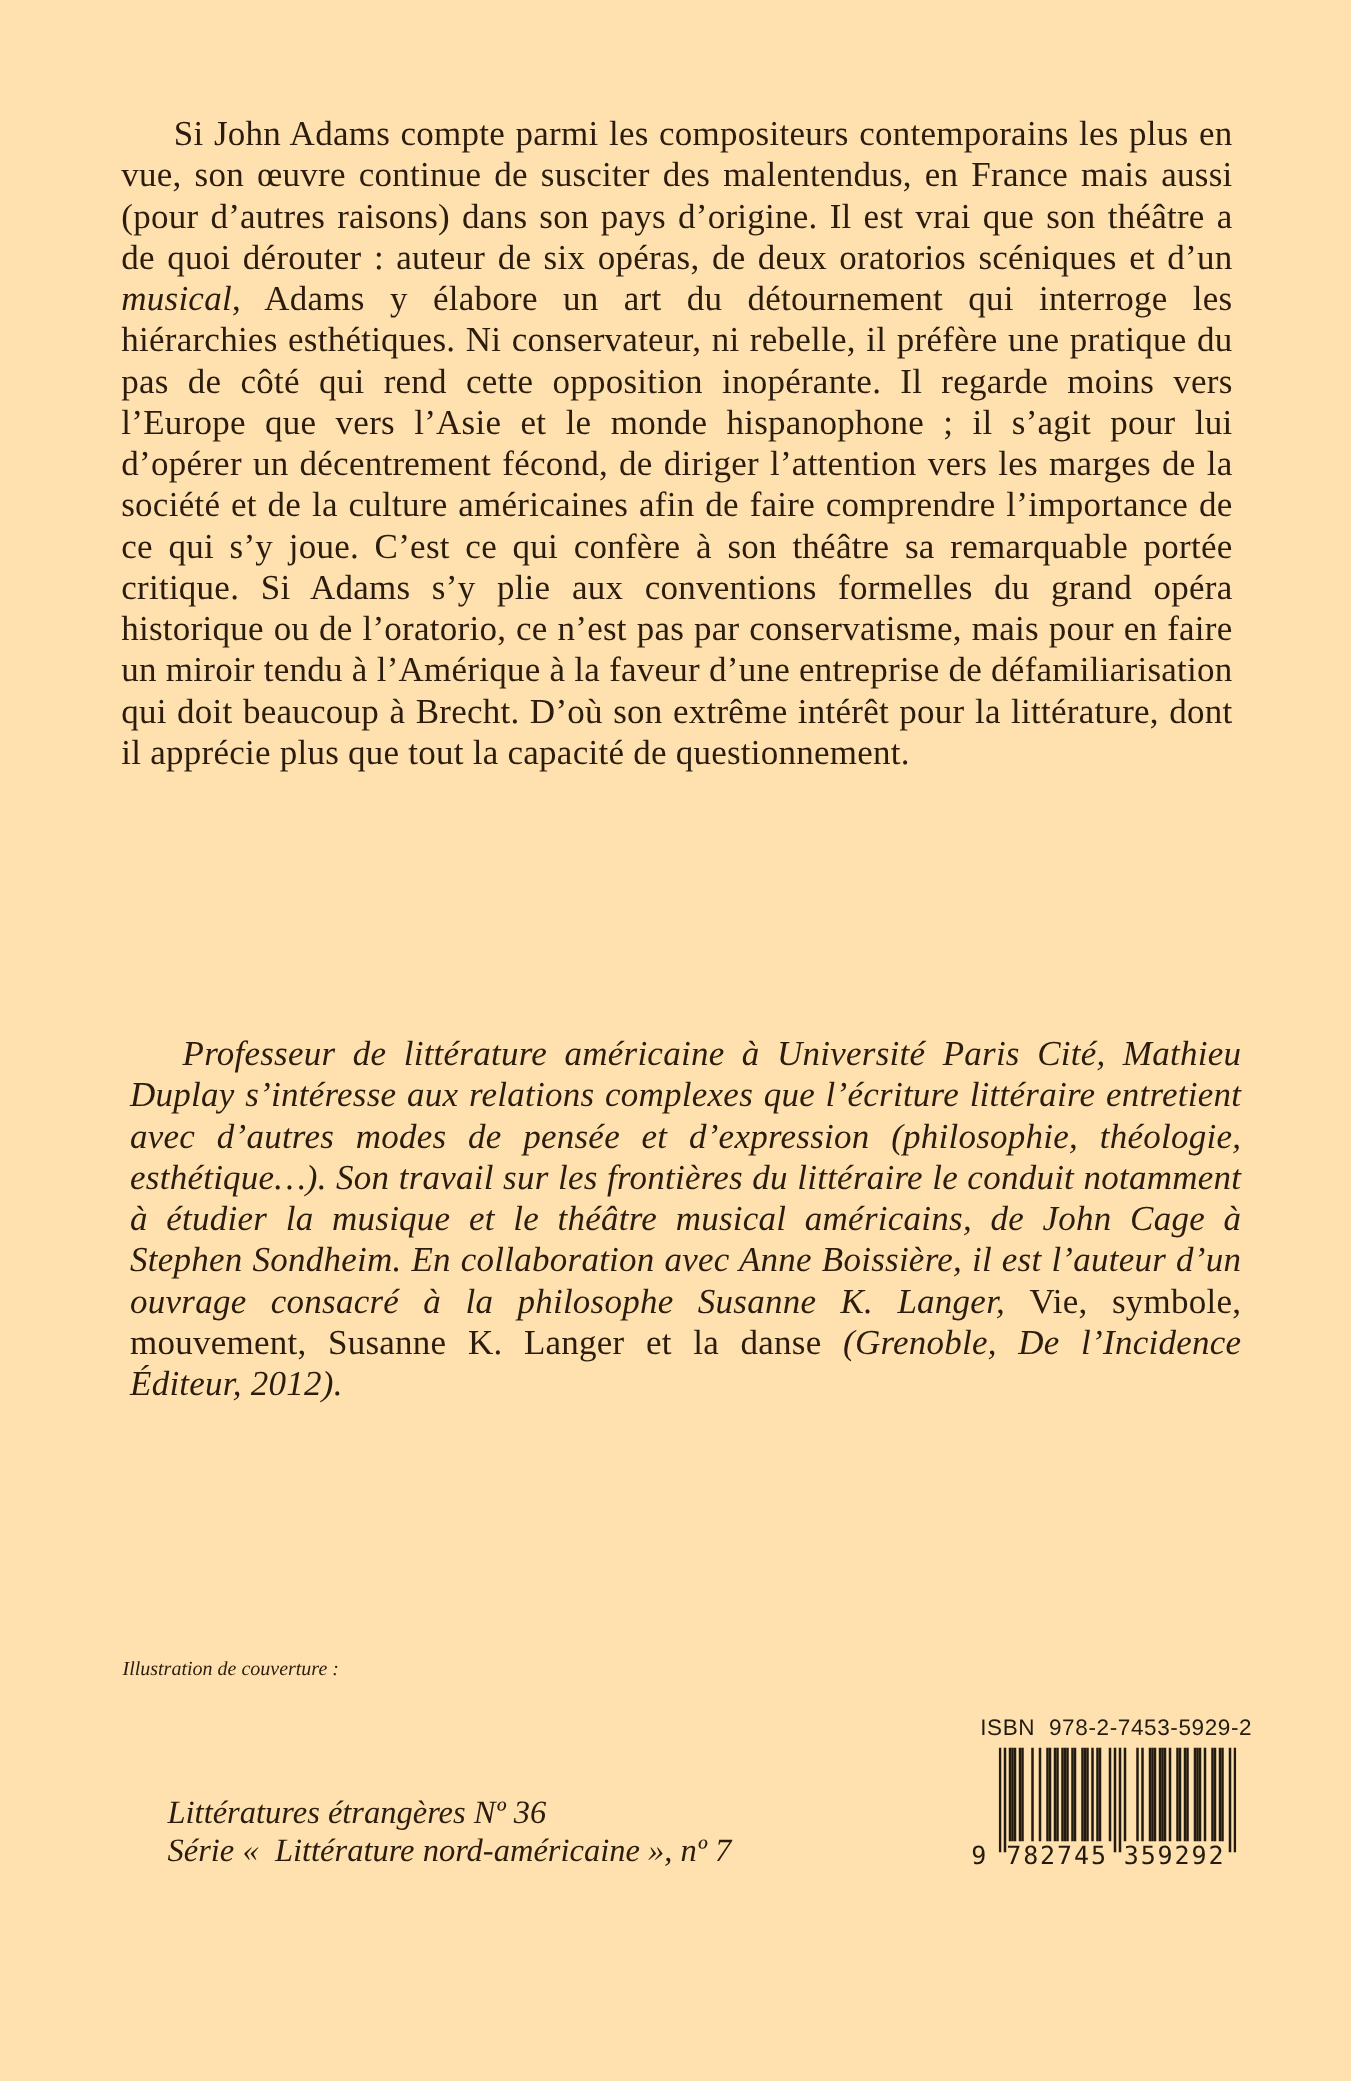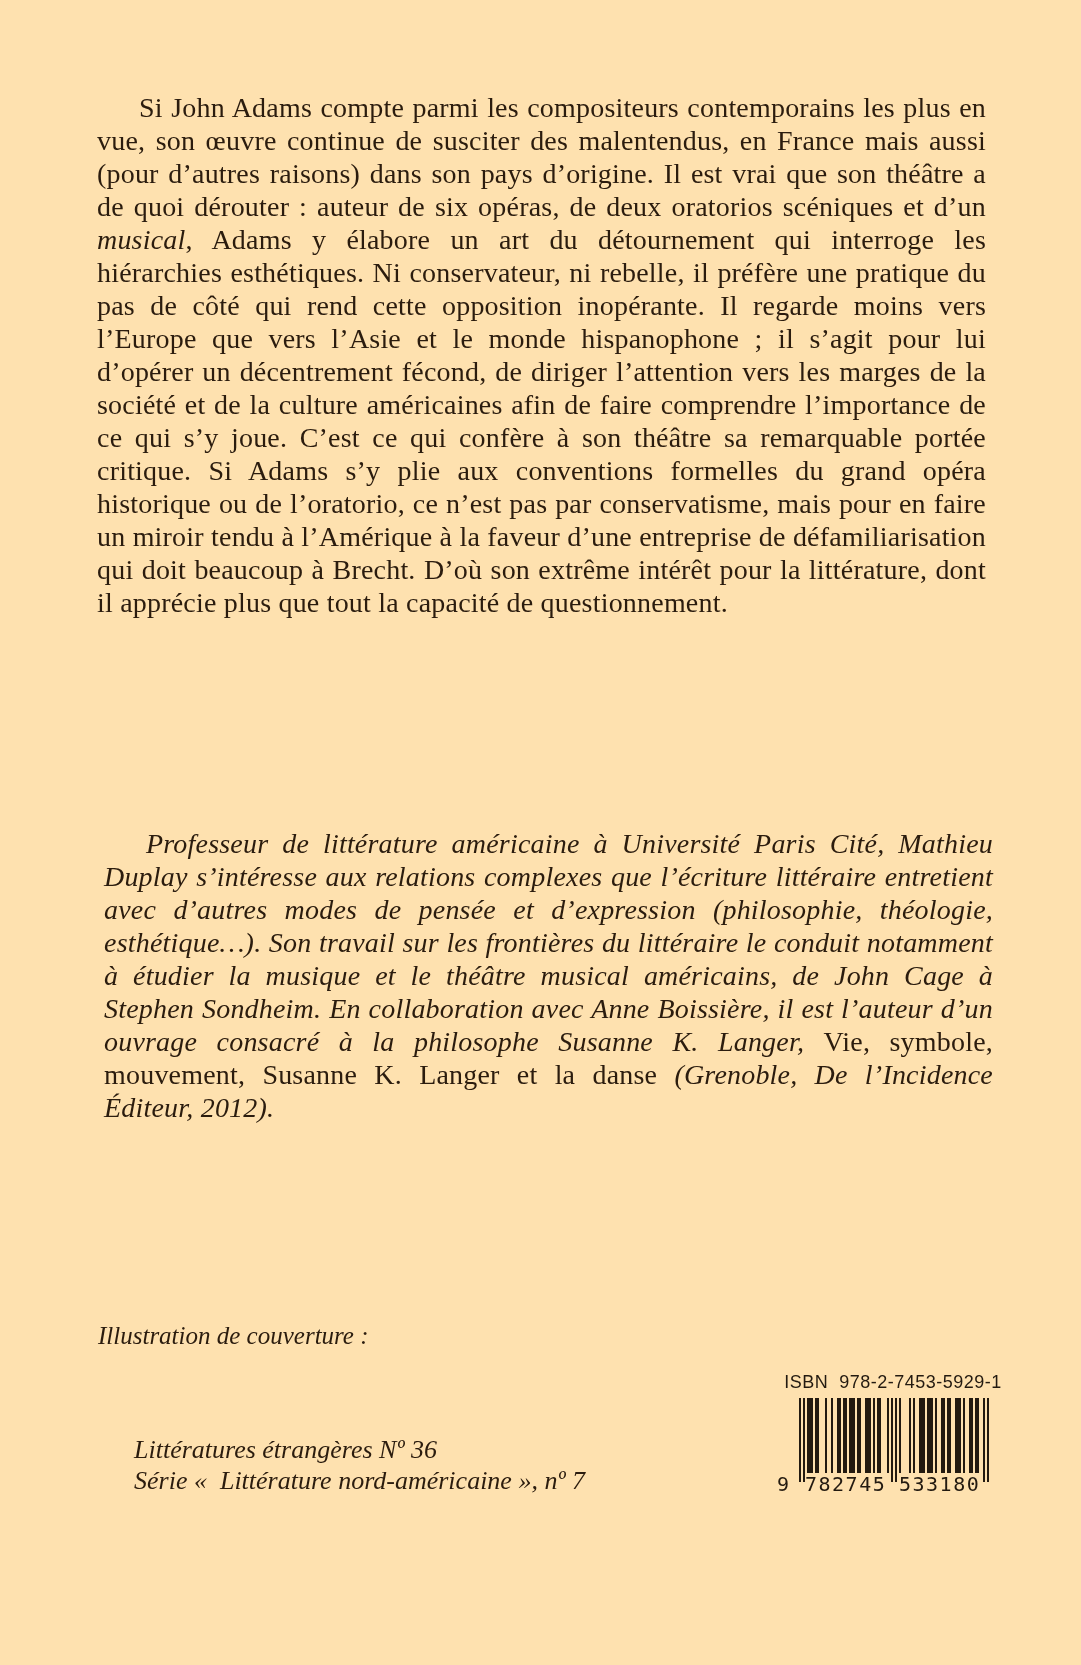--- a/index.html
+++ b/index.html
@@ -35,21 +35,21 @@
     font-style:italic;
     letter-spacing:0.2px;
   }
   .it{font-style:italic;}
   .rm{font-style:normal;}
   
   .credit{
     position:absolute;
     left:98px; top:1322px;
     width:580px;
-    font-size:25px;
+    font-size:16px;
     line-height:27px;
   }
   
   .series{
     position:absolute;
     left:104px; top:1434px;
     font-size:26px;
     line-height:31px;
     font-style:italic;
     margin-left:30px;
@@ -94,21 +94,21 @@
 
   <div class="credit">
     <div><span class="it">Illustration de couverture :</span></div>
   </div>
 
   <div class="series">
     <div>Littératures étrangères Nº 36</div>
     <div>Série «  Littérature nord-américaine », nº 7</div>
   </div>
 
-  <div class="isbn-label" style="color: rgb(35, 26, 16);">ISBN  978-2-7453-5929-1</div>
+  <div class="isbn-label" style="color: rgb(35, 26, 16);">ISBN  978-2-7453-5929-2</div>
 
   <div class="barcode">
     <svg id="barcode-svg" width="190" height="84" viewBox="0 0 190 84">
         <rect x="0" y="0" width="2" height="84" fill="#231a10"></rect>
         <rect x="4" y="0" width="2" height="84" fill="#231a10"></rect>
         <rect x="8" y="0" width="2" height="75" fill="#231a10"></rect>
         <rect x="10" y="0" width="2" height="75" fill="#231a10"></rect>
         <rect x="12" y="0" width="2" height="75" fill="#231a10"></rect>
         <rect x="16" y="0" width="2" height="75" fill="#231a10"></rect>
         <rect x="18" y="0" width="2" height="75" fill="#231a10"></rect>
@@ -152,16 +152,16 @@
         <rect x="164" y="0" width="2" height="75" fill="#231a10"></rect>
         <rect x="170" y="0" width="2" height="75" fill="#231a10"></rect>
         <rect x="172" y="0" width="2" height="75" fill="#231a10"></rect>
         <rect x="176" y="0" width="2" height="75" fill="#231a10"></rect>
         <rect x="178" y="0" width="2" height="75" fill="#231a10"></rect>
         <rect x="184" y="0" width="2" height="84" fill="#231a10"></rect>
         <rect x="188" y="0" width="2" height="84" fill="#231a10"></rect>
       </svg>
     <span class="bc-digit bc-left" style="color: rgb(35, 26, 16);">9</span>
     <span class="bc-digit bc-g1" style="color: rgb(35, 26, 16);">782745</span>
-    <span class="bc-digit bc-g2" style="color: rgb(35, 26, 16);">533180</span>
+    <span class="bc-digit bc-g2" style="color: rgb(35, 26, 16);">359292</span>
   </div>
 
 </div>
 
 </body></html>

